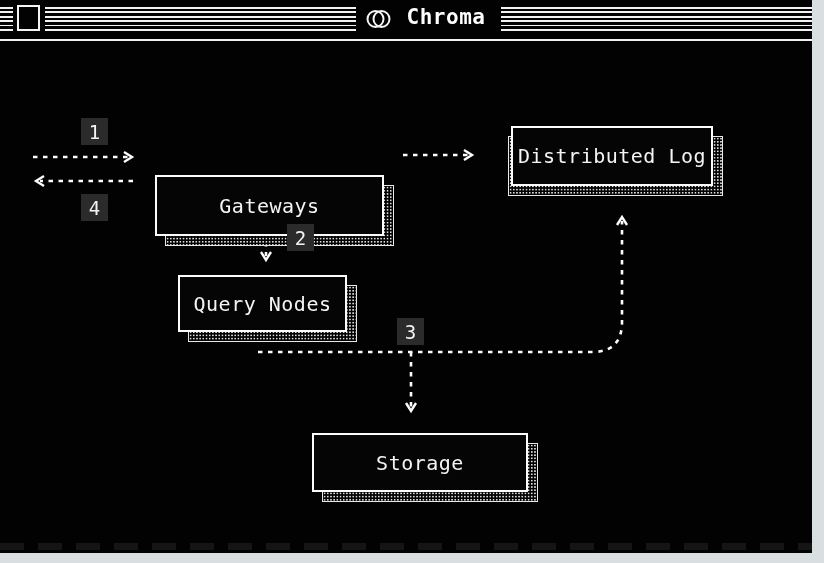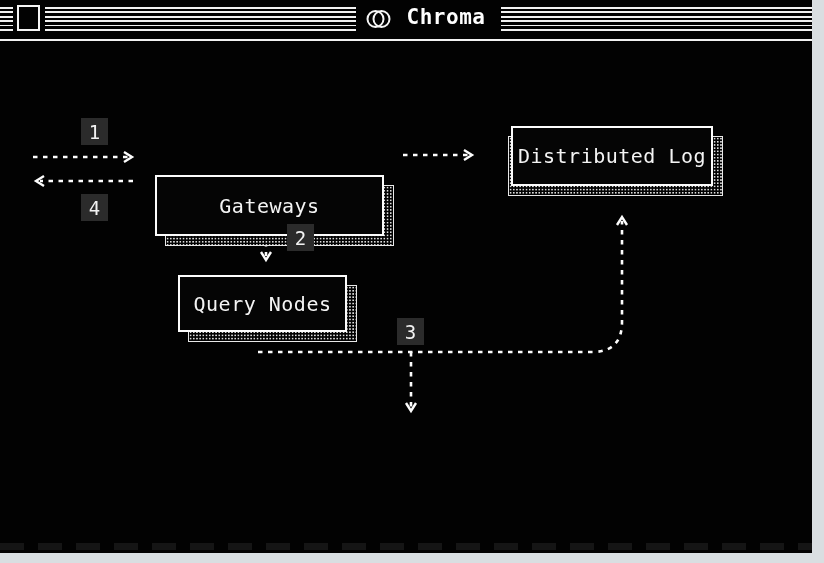--- a/index.html
+++ b/index.html
@@ -129,20 +129,26 @@
         </div>
       </div>
 
       <div class="node node-query-nodes">
         <div class="node-shadow"></div>
         <div class="node-face">
           <span class="node-label">Query Nodes</span>
         </div>
       </div>
 
+      <div class="node node-storage">
+        <div class="node-shadow"></div>
+        <div class="node-face">
+          <span class="node-label">Storage</span>
+        </div>
+      </div>
 
       <div class="badge badge-1">
         <span>1</span>
       </div>
       <div class="badge badge-2">
         <span>2</span>
       </div>
       <div class="badge badge-3">
         <span>3</span>
       </div>

